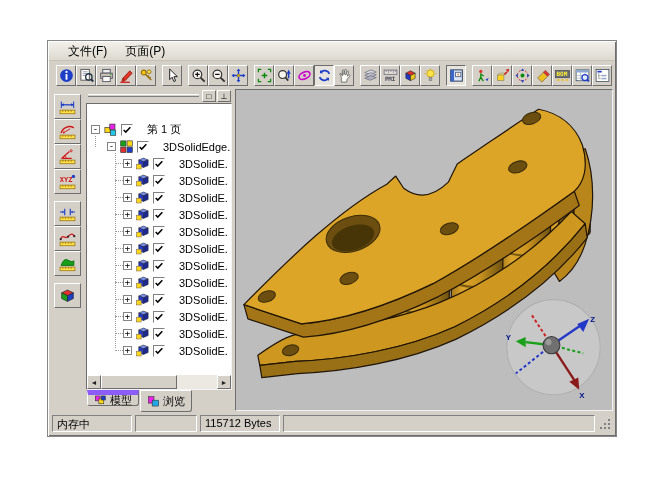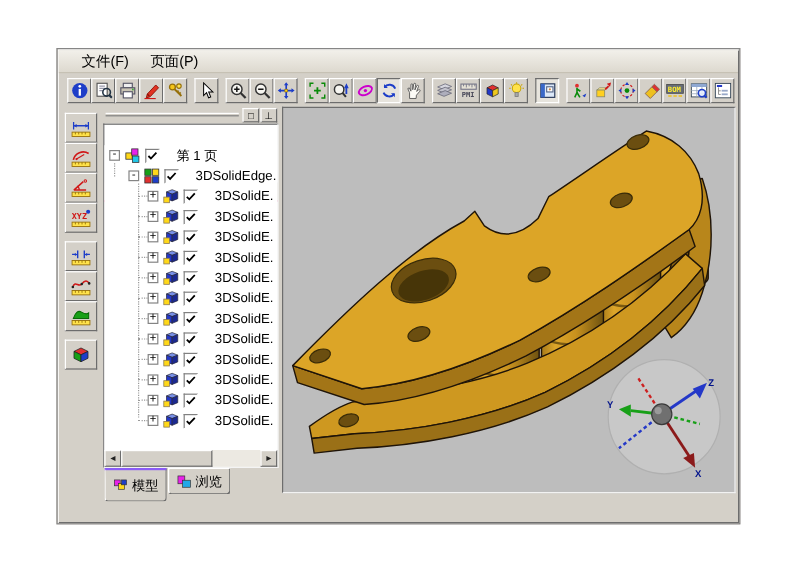--- a/index.html
+++ b/index.html
@@ -70,21 +70,21 @@
   .sb-thumb { position:absolute; left:0; top:0; width:76px; height:14px;
     background:#d4d0c8; border:1px solid; border-color:#fff #6d6d6d #6d6d6d #fff; }
   .sb-right { margin-left:auto; }
   
   .tabs { position:absolute; left:2px; bottom:1px; height:20px; display:flex;
     align-items:flex-start; }
   .tab { height:22px; background:#d4d0c8; border:1px solid;
     border-color:#fff #6d6d6d #6d6d6d #fff; border-radius:0 0 3px 3px;
     display:flex; align-items:center; gap:3px; padding:1px 6px; font-size:11px;
     cursor:default; margin-right:1px; }
-  .tab.active { height:28px; border-top:2px solid #8b5cf6; z-index:2;text-align:center; }
+  .tab.active { height:16px; border-top:5px solid #8b5cf6; z-index:2;text-align:center; }
   .tab .tic { width:13px; height:13px; }
   
   .viewport { position:absolute; left:186px; right:2px; top:0; bottom:0;
     border:1px solid; border-color:#6d6d6d #f2f2f2 #f2f2f2 #6d6d6d; background:#bdbdbd; }
   .viewport svg.scene { width:100%; height:100%; display:block; }
   
   .statusbar { position:absolute; left:1px; right:1px; bottom:2px; height:21px;
     display:flex; align-items:center; gap:3px; padding:1px 3px; }
   .scell { height:17px; border:1px solid; border-color:#808080 #fff #fff #808080;
     font-size:11px; padding:1px 4px; color:#000; white-space:nowrap; overflow:hidden; }
@@ -794,13 +794,27 @@
           <circle cx="318" cy="252" r="8.5" fill="#707070" stroke="#3a3a3a"></circle>
           <circle cx="315" cy="249" r="3" fill="#9a9a9a"></circle>
           <text x="357" y="229" font-size="8" font-weight="bold" fill="#00128b">Z</text>
           <text x="346" y="304" font-size="8" font-weight="bold" fill="#00128b">X</text>
           <text x="272" y="247" font-size="8" font-weight="bold" fill="#00128b">Y</text>
         </g>
       </svg>
     </div>
   </div>
 
+  <div class="statusbar" id="statusbar">
+      <div class="scell c0">内存中</div>
+      <div class="scell c1"></div>
+      <div class="scell c2">115712 Bytes</div>
+      <div class="scell c3"></div>
+      <div class="grip"><svg viewBox="0 0 14 14" width="14" height="14">
+          <rect x="10" y="10" width="2" height="2" fill="#808080"></rect>
+          <rect x="10" y="6" width="2" height="2" fill="#808080"></rect>
+          <rect x="6" y="10" width="2" height="2" fill="#808080"></rect>
+          <rect x="10" y="2" width="2" height="2" fill="#808080"></rect>
+          <rect x="6" y="6" width="2" height="2" fill="#808080"></rect>
+          <rect x="2" y="10" width="2" height="2" fill="#808080"></rect>
+        </svg></div>
+    </div>
 </div>
 
 </body></html>

